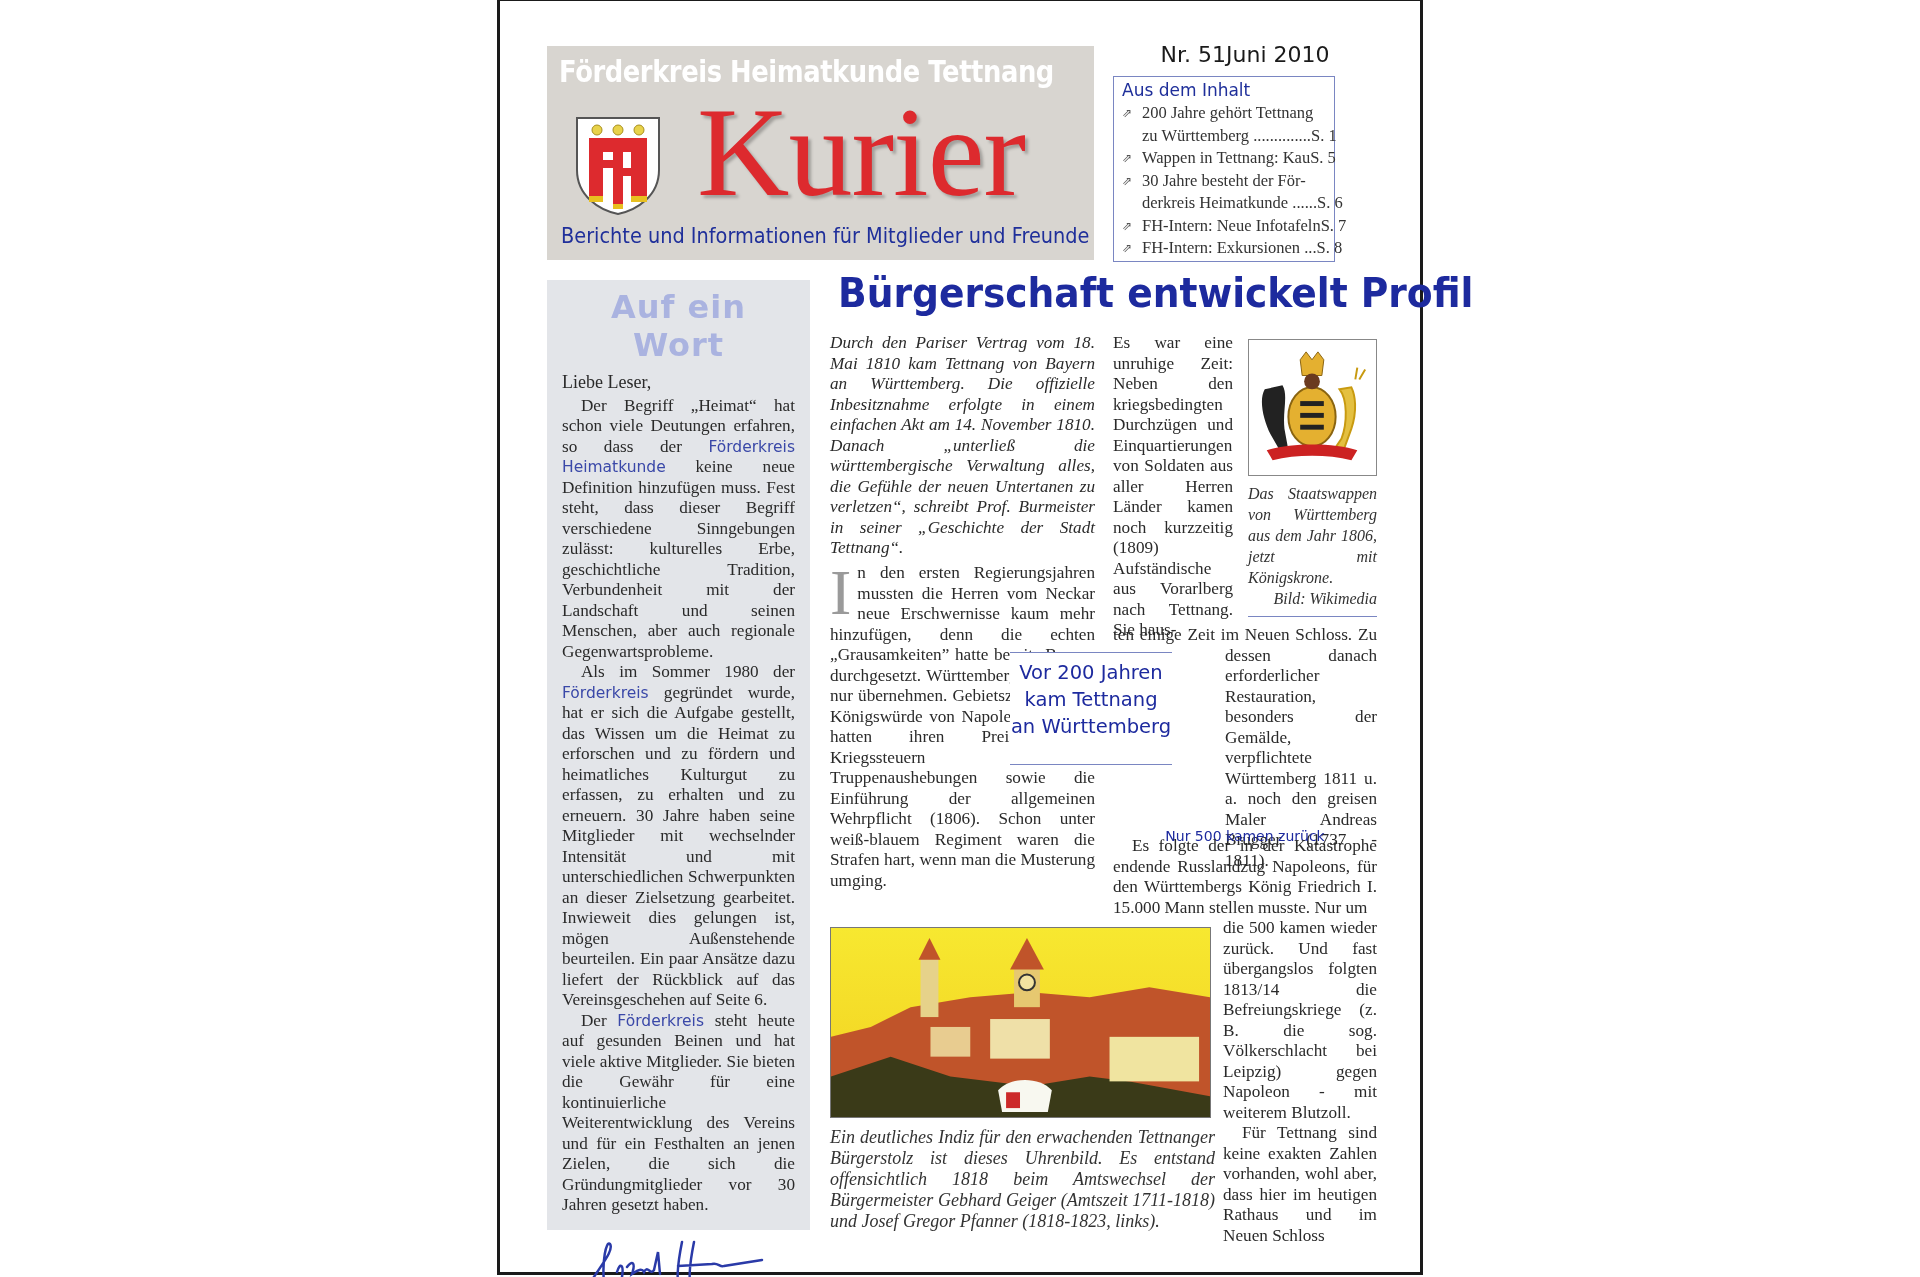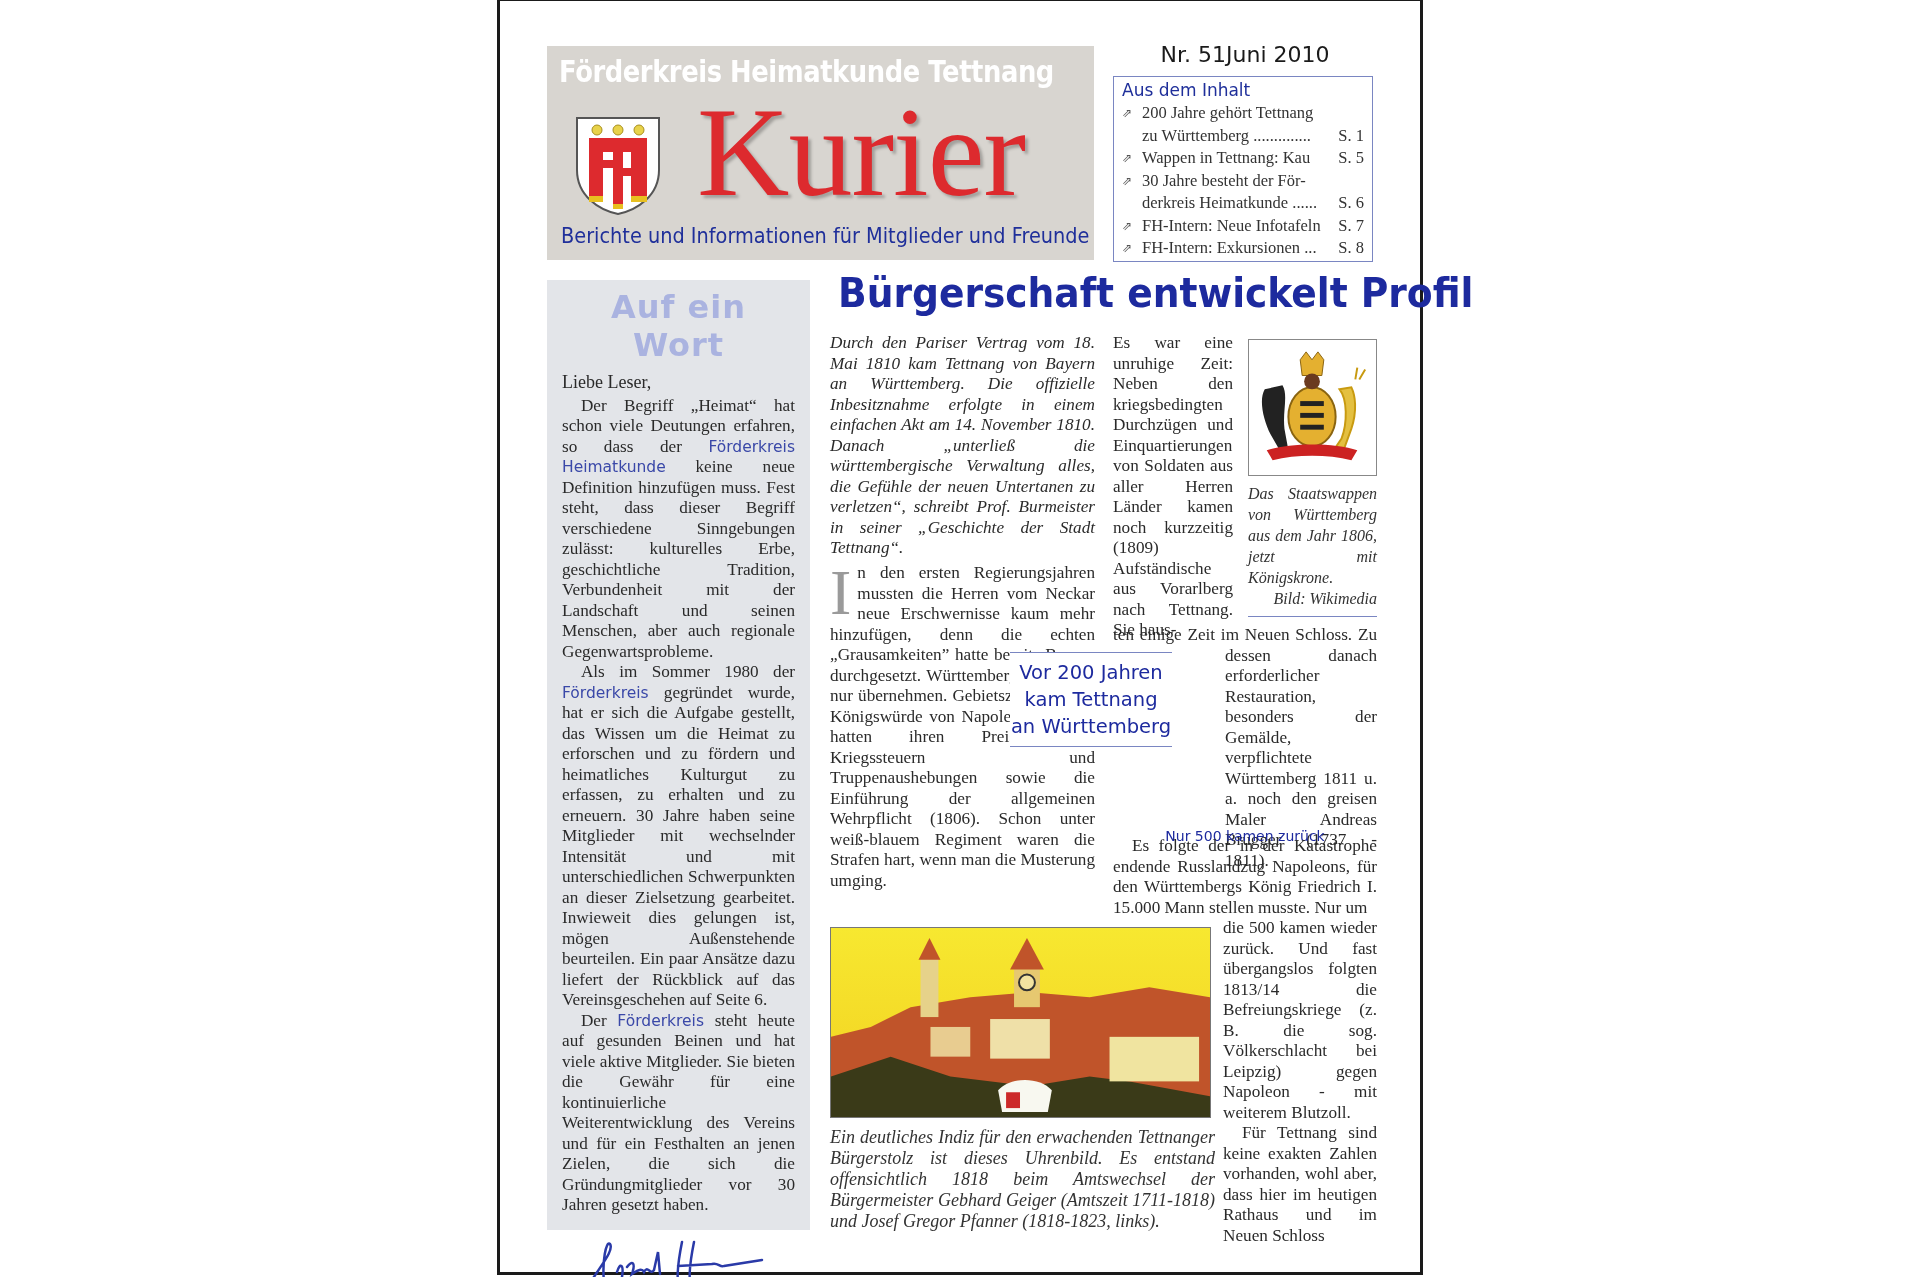--- a/index.html
+++ b/index.html
@@ -37,21 +37,21 @@
     white-space: nowrap; transform: scaleX(0.92); transform-origin: left top;
   }
 
   
   .issue-row {
     position: absolute; left: 1113px; top: 42px; width: 264px;
     display: flex; justify-content: center;
     font-family: "DejaVu Sans", sans-serif; font-size: 22px; color: #1a1a1a;
   }
   .toc {
-    position: absolute; left: 1113px; top: 76px; width: 260px; height: 186px;
+    position: absolute; left: 1113px; top: 76px; width: 222px; height: 186px;
     border: 1.5px solid #7a86c2; padding: 3px 8px;
   }
   .toc-title {
     font-family: "DejaVu Sans", sans-serif; font-size: 17px; color: #1f2f9a; margin-bottom: 2px;
   }
   .toc-item { display: flex; font-size: 16.5px; line-height: 22.5px; color: #333; }
   .toc-arrow { width: 20px; flex: none; font-size: 12px; color: #555; }
   .toc-text { flex: 1; }
   .toc-line { display: flex; justify-content: space-between; white-space: nowrap; }
 
@@ -88,21 +88,21 @@
   .colC { left: 1223px; top: 900px; width: 154px; }
 
   .dropcap {
     float: left; font-size: 64px; line-height: 52px; color: #9a9a9a;
     margin: 4px 6px 0 0; font-family: "Liberation Serif", serif;
   }
 
   .pullquote {
     position: absolute; left: 1010px; top: 652px; width: 162px; text-align: center;
     border-top: 1.5px solid #7a86c2; border-bottom: 1.5px solid #7a86c2;
-    padding: 6px 0 6px;
+    padding: 6px 0 24px;
     font-family: "DejaVu Sans", sans-serif; font-size: 19.5px; line-height: 27px; color: #1d2a9e;
     background: #fff;
   }
 
   .coa-box {
     position: absolute; left: 1248px; top: 339px; width: 129px; height: 137px;
     border: 1.5px solid #888;
   }
   .coa-caption {
     position: absolute; left: 1248px; top: 483px; width: 129px; font-style: italic;

